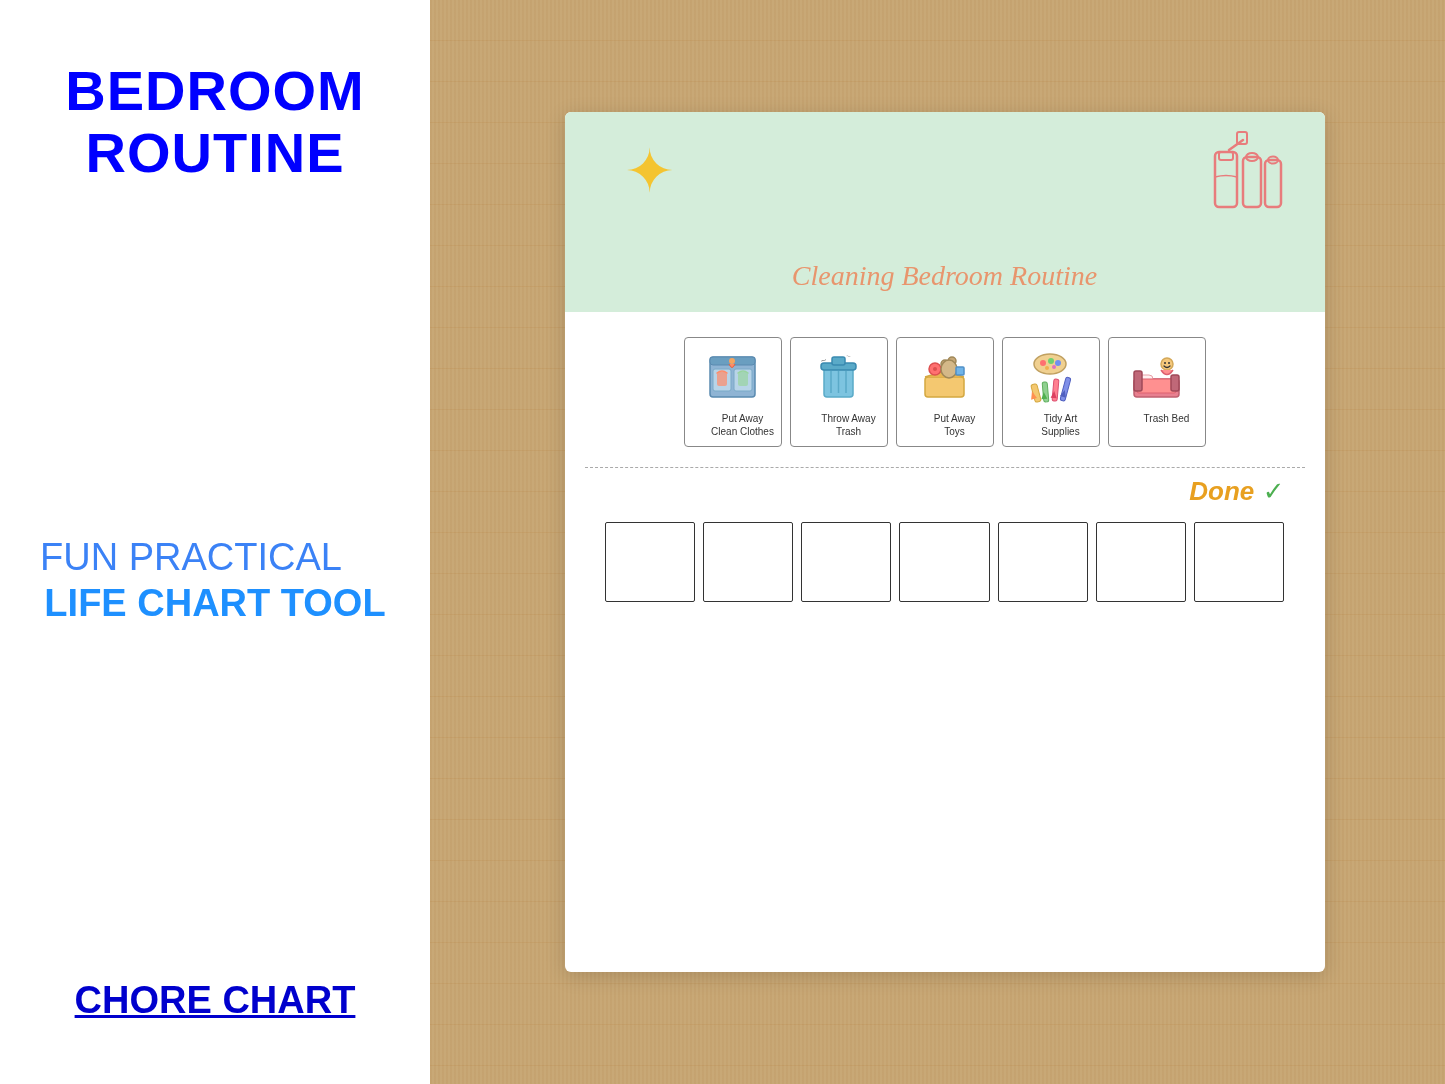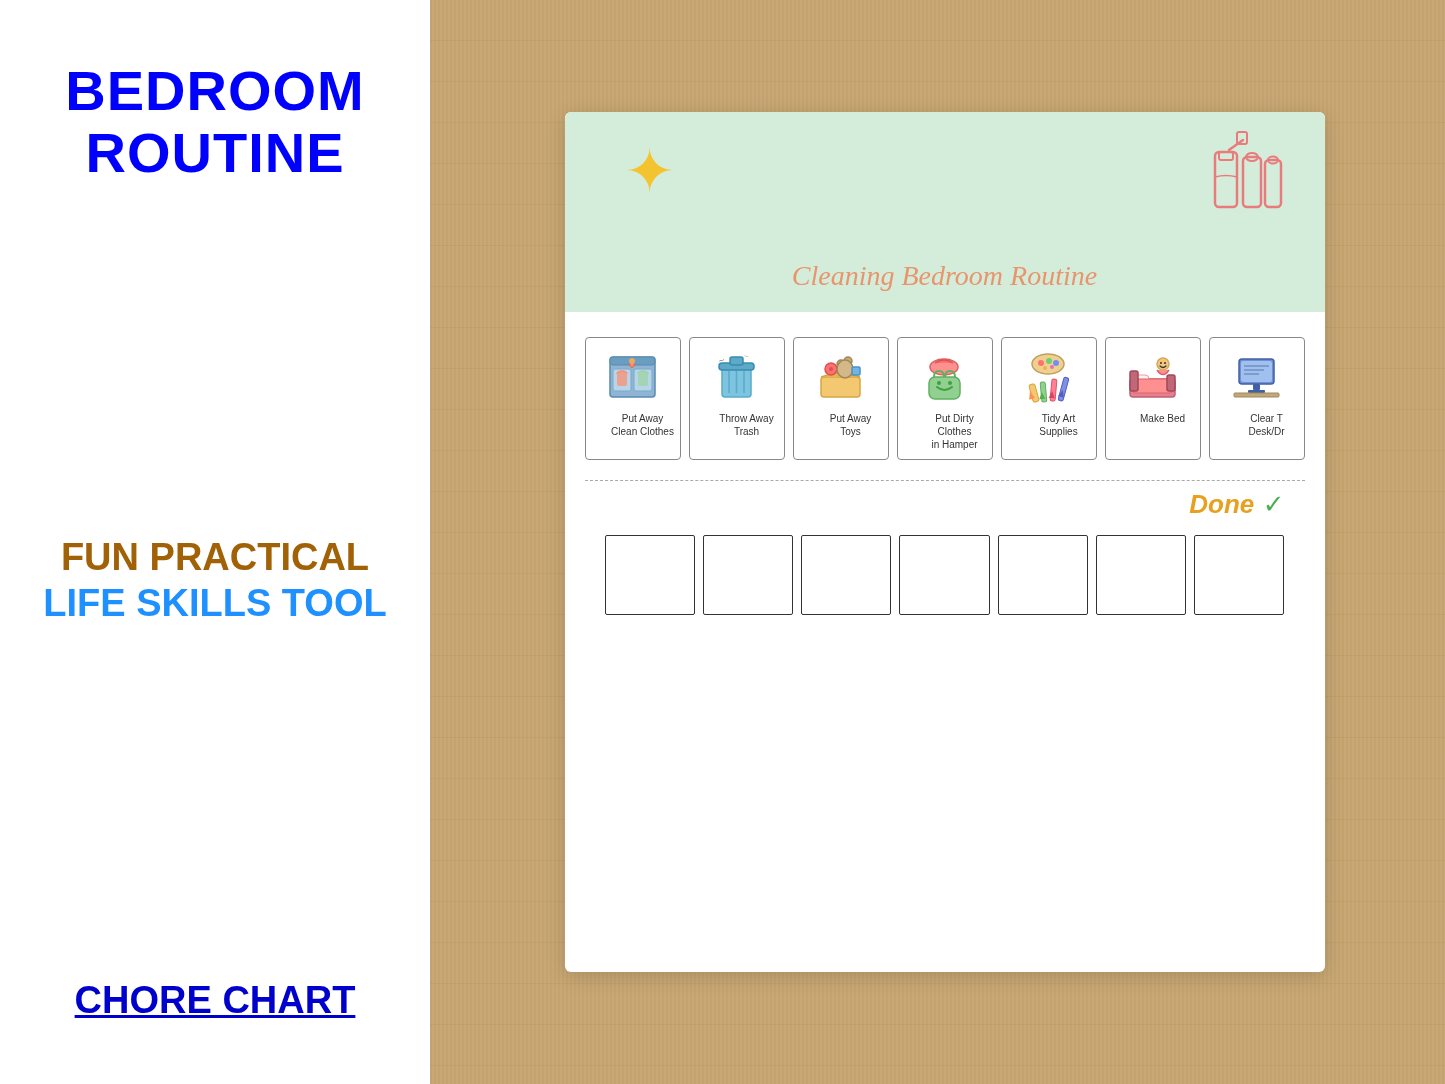--- a/index.html
+++ b/index.html
@@ -59,23 +59,23 @@
       font-size: 56px;
       font-weight: 900;
       color: #0000ff;
       text-align: center;
       line-height: 1.1;
       letter-spacing: 1px;
     }
 
     .subtitle-1 {
       font-size: 38px;
-      font-weight: 700;
-      color: #a16207;
-      text-align: center;
+      font-weight: 400;
+      color: #3b82f6;
+      text-align: left;
       line-height: 1.2;
     }
 
     .subtitle-2 {
       font-size: 38px;
       font-weight: 900;
       color: #1e90ff;
       text-align: center;
       line-height: 1.2;
     }
@@ -241,21 +241,21 @@
 <div class="layout">
 
   <div class="left-panel">
     <div>
       <div class="main-title" style="white-space: pre-line;">BEDROOM
 ROUTINE</div>
     </div>
 
     <div>
       <div class="subtitle-1">FUN PRACTICAL</div>
-      <div class="subtitle-2">LIFE SKILLS TOOL</div>
+      <div class="subtitle-2">LIFE CHART TOOL</div>
     </div>
 
     <div>
       <div class="subtitle-3">CHORE CHART</div>
     </div>
   </div>
 
   <div class="right-panel">
     <div class="printable-card">
 
@@ -338,40 +338,20 @@
                 <circle cx="28" cy="15" r="4" fill="#c8a878" stroke="#a08858" stroke-width="1.5"></circle>
                 <circle cx="35" cy="12" r="4" fill="#c8a878" stroke="#a08858" stroke-width="1.5"></circle>
                 <ellipse cx="32" cy="20" rx="8" ry="9" fill="#d4b888" stroke="#a08858" stroke-width="1.5"></ellipse>
 
                 <rect x="39" y="18" width="8" height="8" rx="1" fill="#70b4e8" stroke="#5090c8" stroke-width="1.5"></rect>
               </svg>
             </div>
             <div class="chore-label">Put Away<br>Toys</div>
           </div>
 
-          <div class="chore-card">
-            <div class="chore-icon">
-              <svg width="55" height="55" viewBox="0 0 55 55">
-
-                <ellipse cx="27" cy="18" rx="14" ry="8" fill="#ff9090" stroke="#dd6060" stroke-width="1.5"></ellipse>
-                <path d="M18,14 Q27,8 36,14" fill="#ff7070" stroke="#dd5050" stroke-width="1.5"></path>
-
-                <rect x="12" y="28" width="31" height="22" rx="6" fill="#90d090" stroke="#60b060" stroke-width="1.5"></rect>
-
-                <path d="M17,28 Q17,22 22,22 Q27,22 27,28" fill="none" stroke="#60b060" stroke-width="2"></path>
-                <path d="M28,28 Q28,22 33,22 Q38,22 38,28" fill="none" stroke="#60b060" stroke-width="2"></path>
-
-                <path d="M20,38 Q27.5,44 35,38" fill="none" stroke="#40a040" stroke-width="2" stroke-linecap="round"></path>
-
-                <circle cx="22" cy="34" r="2" fill="#40a040"></circle>
-                <circle cx="33" cy="34" r="2" fill="#40a040"></circle>
-              </svg>
-            </div>
-            <div class="chore-label">Put Dirty Clothes<br>in Hamper</div>
-          </div>
 
           <div class="chore-card">
             <div class="chore-icon">
               <svg width="55" height="55" viewBox="0 0 55 55">
 
                 <rect x="10" y="35" width="6" height="18" rx="2" fill="#f4c870" stroke="#d4a840" stroke-width="1" transform="rotate(-15,13,44)"></rect>
                 <polygon points="7,50 10,42 13,50" fill="#ff9050" transform="rotate(-15,10,46)"></polygon>
                 <rect x="20" y="33" width="5" height="20" rx="2" fill="#90d090" stroke="#60b060" stroke-width="1" transform="rotate(-5,22,43)"></rect>
                 <polygon points="18,50 21,43 24,50" fill="#50b050" transform="rotate(-5,21,46)"></polygon>
                 <rect x="30" y="30" width="5" height="22" rx="2" fill="#ff8090" stroke="#dd5070" stroke-width="1" transform="rotate(5,32,41)"></rect>
@@ -405,42 +385,23 @@
                 <rect x="42" y="26" width="8" height="16" rx="2" fill="#c06878" stroke="#a04858" stroke-width="1.5"></rect>
 
                 <circle cx="38" cy="15" r="6" fill="#f4c87c" stroke="#d4a858" stroke-width="1.5"></circle>
                 <path d="M32,21 Q38,30 44,21" fill="#ff9090" stroke="#dd6070" stroke-width="1.5"></path>
 
                 <circle cx="36" cy="14" r="1" fill="#333"></circle>
                 <circle cx="40" cy="14" r="1" fill="#333"></circle>
                 <path d="M35,17 Q38,20 41,17" fill="none" stroke="#333" stroke-width="1.2" stroke-linecap="round"></path>
               </svg>
             </div>
-            <div class="chore-label">Make Bed</div>
+            <div class="chore-label">Trash Bed</div>
           </div>
 
-          <div class="chore-card">
-            <div class="chore-icon">
-              <svg width="55" height="55" viewBox="0 0 55 55">
-
-                <rect x="10" y="10" width="35" height="25" rx="3" fill="#7090d0" stroke="#4060a8" stroke-width="1.5"></rect>
-                <rect x="12" y="12" width="31" height="21" rx="2" fill="#a0c0f0"></rect>
-
-                <line x1="15" y1="17" x2="40" y2="17" stroke="#7090c0" stroke-width="1.5"></line>
-                <line x1="15" y1="21" x2="35" y2="21" stroke="#7090c0" stroke-width="1.5"></line>
-                <line x1="15" y1="25" x2="30" y2="25" stroke="#7090c0" stroke-width="1.5"></line>
-
-                <rect x="24" y="35" width="7" height="6" rx="1" fill="#4060a8"></rect>
-                <rect x="19" y="41" width="17" height="3" rx="1" fill="#4060a8"></rect>
-
-                <rect x="5" y="44" width="45" height="4" rx="1" fill="#c0a878" stroke="#a08858" stroke-width="1"></rect>
-              </svg>
-            </div>
-            <div class="chore-label">Clear T<br>Desk/Dr</div>
-          </div>
 
         </div>
 
         <hr class="divider-dashed">
 
         <div class="done-section">
           <span class="done-label">Done</span>
           <span class="done-check">✓</span>
         </div>
 

